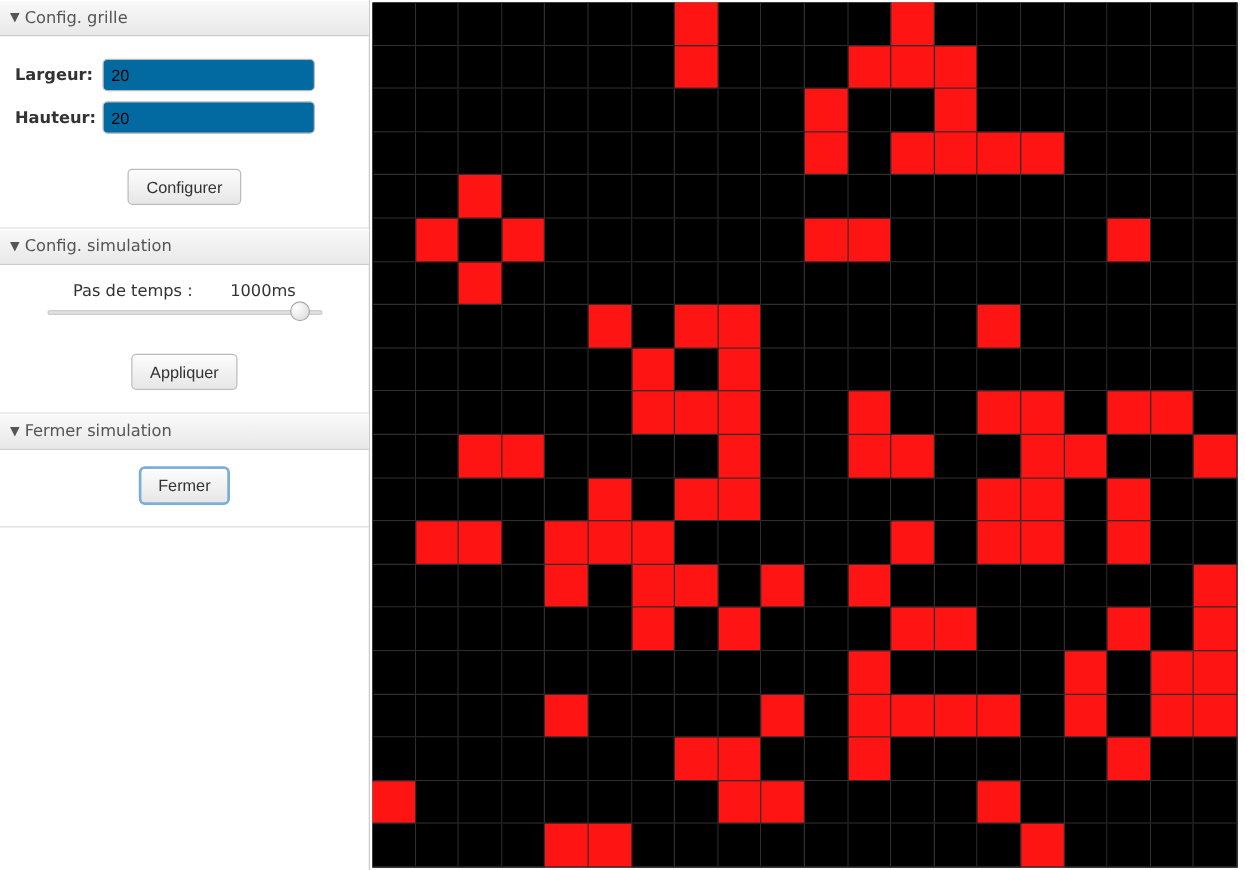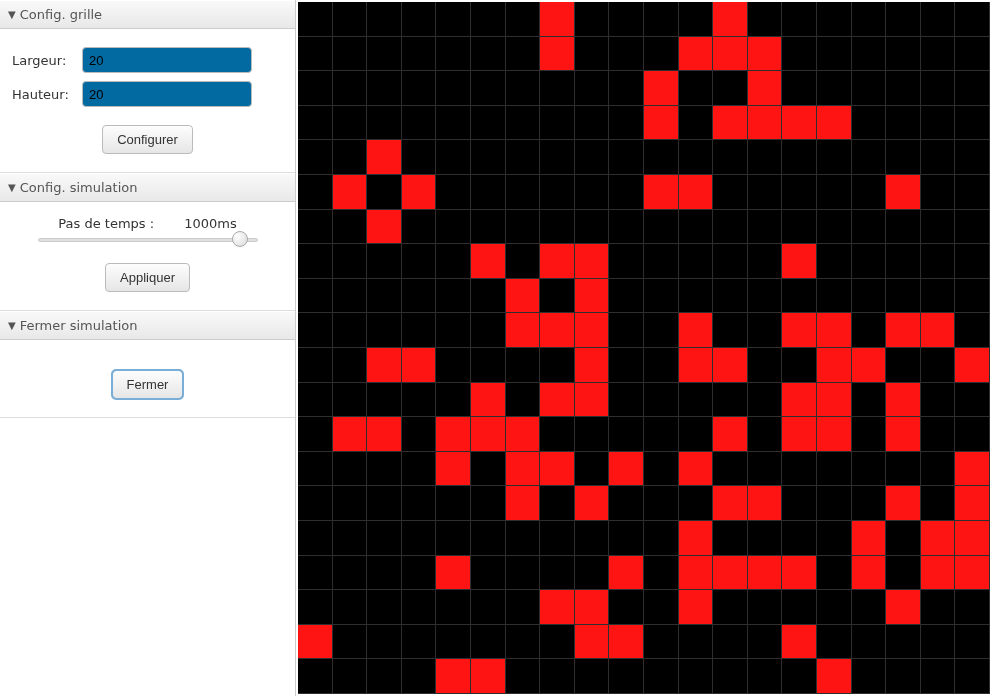--- a/index.html
+++ b/index.html
@@ -49,33 +49,34 @@
   .row {
     display: flex;
     align-items: center;
     gap: 8px;
     padding: 4px 6px;
   }
   .row label {
     width: 62px;
     text-align: left;
     color: #333;
+    font-weight: bold;
   }
   input[type="text"] {
     flex: 1;
     max-width: 170px;
     height: 26px;
     padding: 2px 6px;
     border: 1px solid #bbb;
     border-radius: 4px;
     font-size: 13px;
     background: #0369a1;
   }
   .center-btn {
-    margin-top: 14px;
+    margin-top: 24px;
     text-align: center;
   }
   button {
     padding: 6px 14px;
     font-size: 13px;
     color: #333;
     background: linear-gradient(#fdfdfd, #e6e6e6);
     border: 1px solid #bbb;
     border-radius: 4px;
     cursor: pointer;
@@ -195,21 +196,21 @@
         </div>
       </div>
     </div>
 
     <div class="panel">
       <div class="panel-header">
         <span class="tri">▼</span>
         <span>Fermer simulation</span>
       </div>
       <div class="panel-body">
-        <div class="center-btn" style="margin-top:16px">
+        <div class="center-btn" style="margin-top:0">
           <button id="close-btn" class="focused">Fermer</button>
         </div>
       </div>
     </div>
 
   </div>
 
   <div class="grid-area">
     <div class="grid">
       <div class="grid-inner" id="grid-inner" style="grid-template-columns: repeat(20, 1fr); grid-template-rows: repeat(20, 1fr);">

